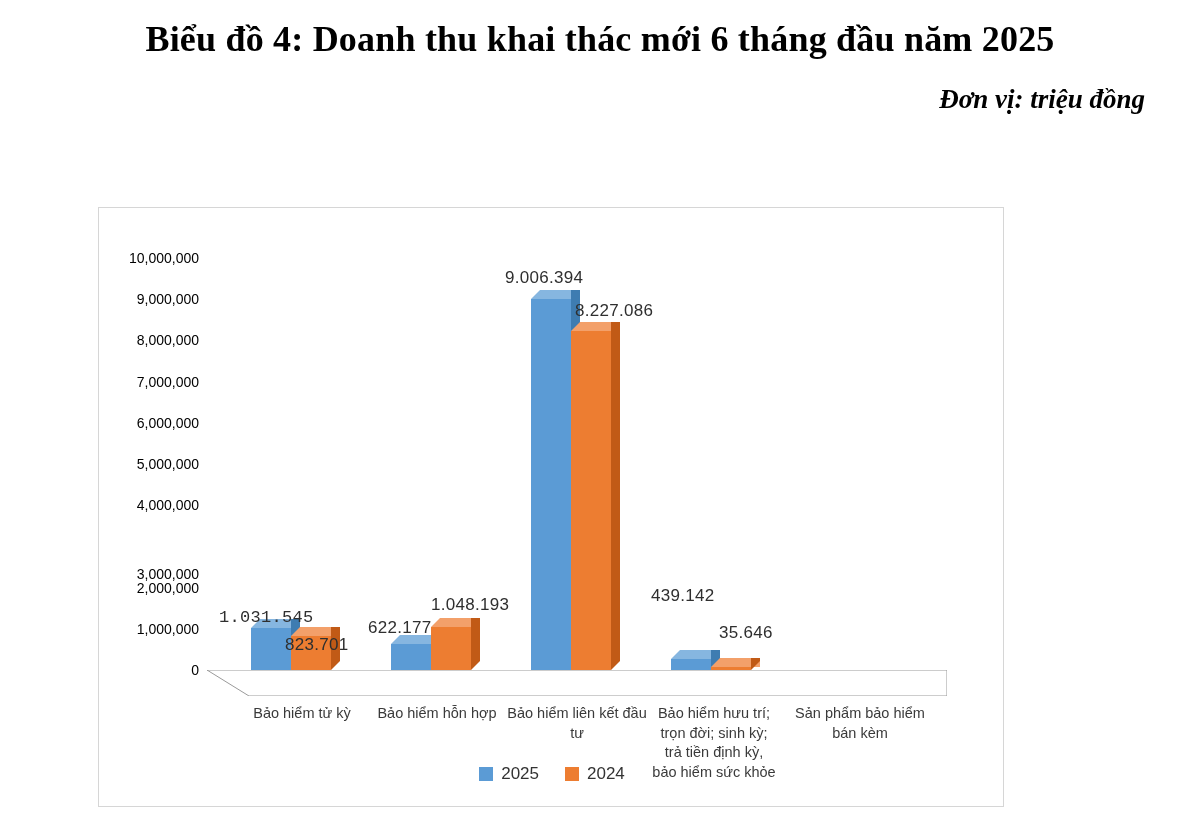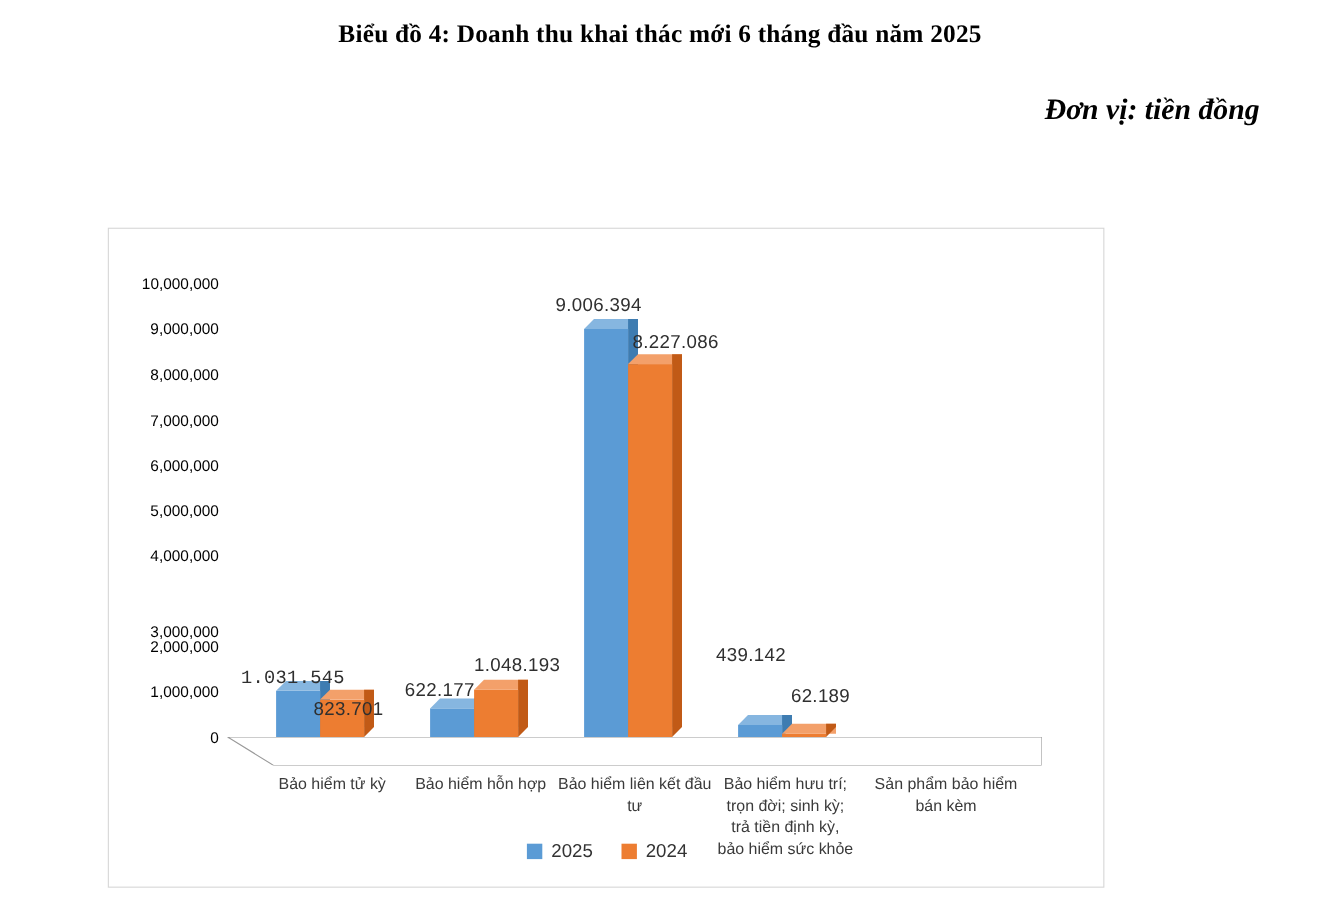--- a/index.html
+++ b/index.html
@@ -15,21 +15,21 @@
     overflow: hidden;
   }
   .title {
     position: absolute;
     top: 18px;
     left: 0;
     width: 1200px;
     text-align: center;
     font-family: "Liberation Serif", serif;
     font-weight: bold;
-    font-size: 23px;
+    font-size: 36px;
     color: #000;
     letter-spacing: 0.2px;
   }
   .unit {
     position: absolute;
     top: 84px;
     right: 55px;
     font-family: "Liberation Serif", serif;
     font-style: italic;
     font-weight: bold;
@@ -144,21 +144,21 @@
     font-size: 17px;
     color: #333;
   }
   .legend .item { display: flex; align-items: center; gap: 8px; }
   .legend .swatch { width: 14px; height: 14px; display: inline-block; }
 </style>
 </head>
 <body>
 
 <div class="title">Biểu đồ 4: Doanh thu khai thác mới 6 tháng đầu năm 2025</div>
-<div class="unit">Đơn vị: tiền đồng</div>
+<div class="unit">Đơn vị: triệu đồng</div>
 
 <div class="chart-frame">
 
   <div class="plot">
 
     <div class="gridline" style="top:0px;"></div>
     <div class="axis-label" style="top:0px;">10,000,000</div>
 
     <div class="gridline" style="top:41.2px;"></div>
     <div class="axis-label" style="top:41.2px;">9,000,000</div>
@@ -248,21 +248,21 @@
           <div class="face" style="background:#5B9BD5;"></div>
           <div class="top" style="top:-9px; border-left:9px solid transparent; border-right:0; border-bottom:9px solid #86B6E0; width:40px;"></div>
           <div class="side" style="right:-9px; border-bottom:9px solid transparent; border-top:0; border-left:9px solid #3E7CB1; height:11.5px;"></div>
         </div>
         <div class="bar" style="left:58px; width:40px; height:2.6px;">
           <div class="face" style="background:#ED7D31;"></div>
           <div class="top" style="top:-9px; border-left:9px solid transparent; border-right:0; border-bottom:9px solid #F3A06A; width:40px;"></div>
           <div class="side" style="right:-9px; border-bottom:9px solid transparent; border-top:0; border-left:9px solid #C15A16; height:2.6px;"></div>
         </div>
         <div class="val-label" style="left:-2px; top:328px;">439.142</div>
-        <div class="val-label" style="left:66px; top:365px;">62.189</div>
+        <div class="val-label" style="left:66px; top:365px;">35.646</div>
       </div>
 
 
     </div>
 
     <div class="cat-label" style="left:20px; top:446px; width:150px;">Bảo hiểm tử kỳ</div>
     <div class="cat-label" style="left:165px; top:446px; width:130px;">Bảo hiểm hỗn hợp</div>
     <div class="cat-label" style="left:300px; top:446px; width:140px;">Bảo hiểm liên kết đầu tư</div>
     <div class="cat-label" style="left:578px; top:446px; width:150px;">Sản phẩm bảo hiểm bán kèm</div>
     <div class="cat-label" style="left:444px; top:446px; width:126px;">Bảo hiểm hưu trí; trọn đời; sinh kỳ; trả tiền định kỳ, bảo hiểm sức khỏe</div>

